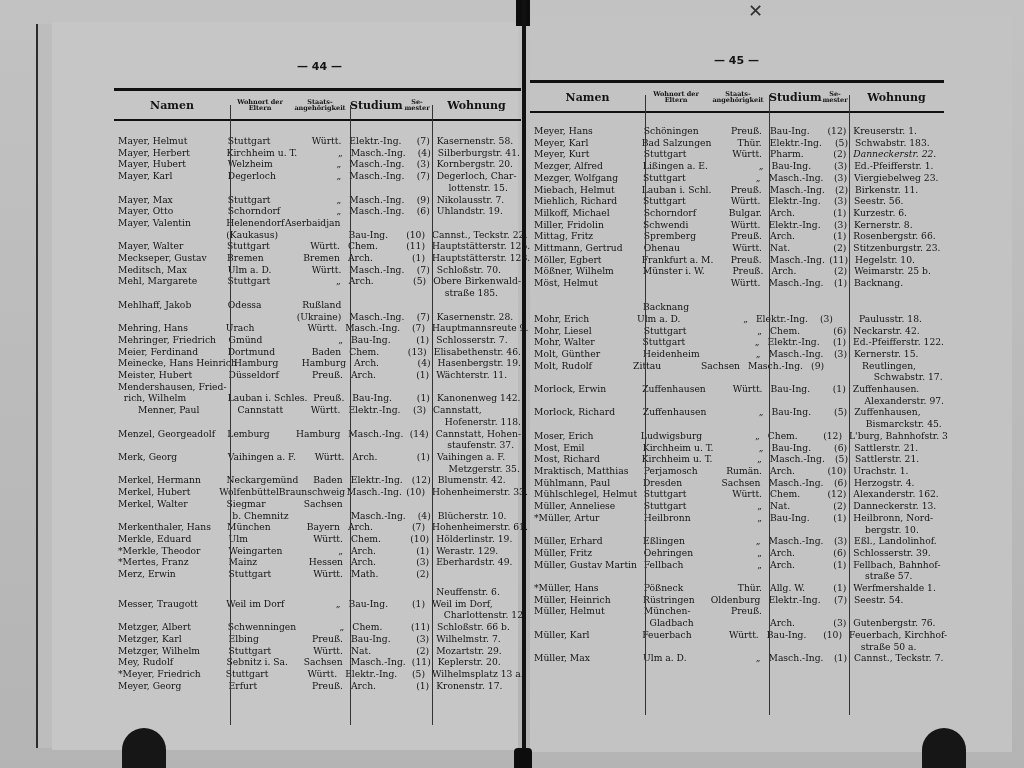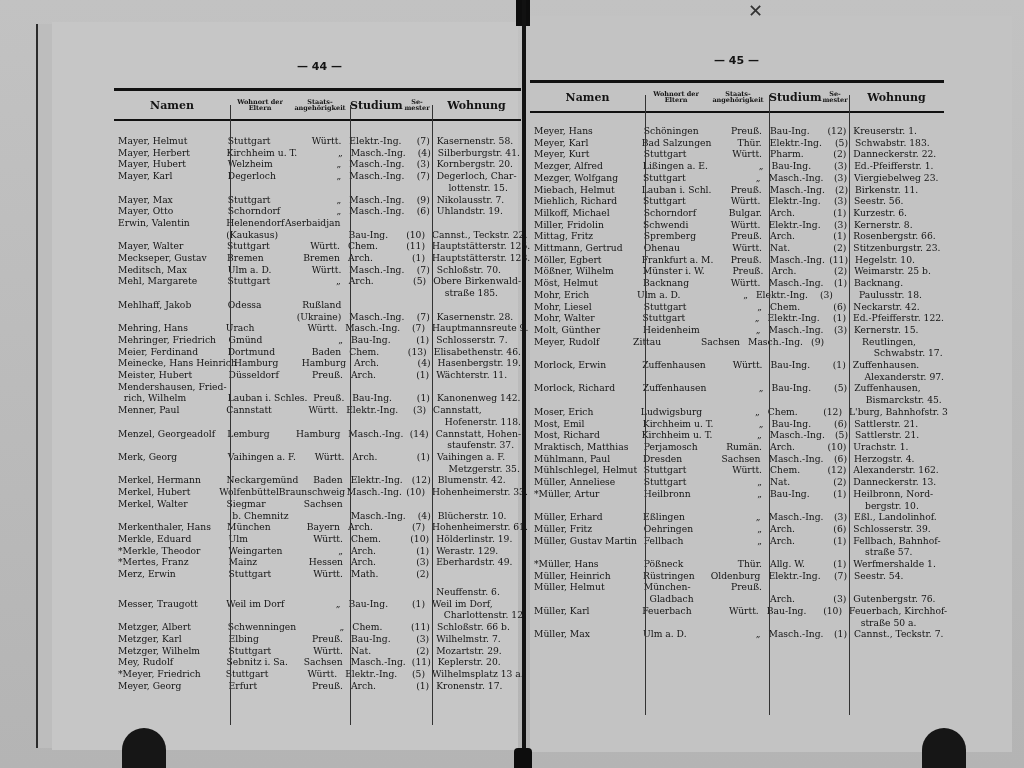--- a/index.html
+++ b/index.html
@@ -127,21 +127,21 @@
       </div>
       <div class="row">
         <div class="c-name" style="width: 116px; white-space: pre;">Mayer, Otto</div>
         <div class="c-city" style="width: 60px; white-space: pre;">Schorndorf</div>
         <div class="c-state" style="width: 60px; white-space: pre;">„</div>
         <div class="c-study" style="width: 52px; white-space: pre;">Masch.-Ing.</div>
         <div class="c-sem" style="width: 30px; white-space: pre;">(6)</div>
         <div class="c-addr" style="width: 89px; white-space: pre;">Uhlandstr. 19.</div>
       </div>
       <div class="row">
-        <div class="c-name" style="width: 116px; white-space: pre;">Erwin, Valentin</div>
+        <div class="c-name" style="width: 116px; white-space: pre;">Mayer, Valentin</div>
         <div class="c-city" style="width: 60px; white-space: pre;">Helenendorf
 (Kaukasus)</div>
         <div class="c-state" style="width: 60px; white-space: pre;">Aserbaidjan</div>
         <div class="c-study" style="width: 52px; white-space: pre;">
 Bau-Ing.</div>
         <div class="c-sem" style="width: 30px; white-space: pre;">
 (10)</div>
         <div class="c-addr" style="width: 89px; white-space: pre;">
 Cannst., Teckstr. 22.</div>
       </div>
@@ -238,21 +238,21 @@
         <div class="c-state" style="width: 60px; white-space: pre;">
 Preuß.</div>
         <div class="c-study" style="width: 52px; white-space: pre;">
 Bau-Ing.</div>
         <div class="c-sem" style="width: 30px; white-space: pre;">
 (1)</div>
         <div class="c-addr" style="width: 89px; white-space: pre;">
 Kanonenweg 142.</div>
       </div>
       <div class="row">
-        <div class="c-name" style="width: 116px; white-space: pre;">Menner, Paul</div>
+        <div class="c-name" style="width: 116px; white-space: pre; margin-left: 20px;">Menner, Paul</div>
         <div class="c-city" style="width: 60px; white-space: pre;">Cannstatt</div>
         <div class="c-state" style="width: 60px; white-space: pre;">Württ.</div>
         <div class="c-study" style="width: 52px; white-space: pre;">Elektr.-Ing.</div>
         <div class="c-sem" style="width: 30px; white-space: pre;">(3)</div>
         <div class="c-addr" style="width: 89px; white-space: pre;">Cannstatt,
     Hofenerstr. 118.</div>
       </div>
       <div class="row">
         <div class="c-name" style="width: 116px; white-space: pre;">Menzel, Georgeadolf</div>
         <div class="c-city" style="width: 60px; white-space: pre;">Lemburg</div>
@@ -429,21 +429,21 @@
         <div class="c-study" style="width: 52px; white-space: pre;">Elektr.-Ing.</div>
         <div class="c-sem" style="width: 28px; white-space: pre;">(5)</div>
         <div class="c-addr" style="width: 95px; white-space: pre;">Schwabstr. 183.</div>
       </div>
       <div class="row">
         <div class="c-name" style="width: 115px; white-space: pre;">Meyer, Kurt</div>
         <div class="c-city" style="width: 62px; white-space: pre;">Stuttgart</div>
         <div class="c-state" style="width: 62px; white-space: pre;">Württ.</div>
         <div class="c-study" style="width: 52px; white-space: pre;">Pharm.</div>
         <div class="c-sem" style="width: 28px; white-space: pre;">(2)</div>
-        <div class="c-addr" style="width: 95px; white-space: pre;">Danneckerstr. 22.</div>
+        <div class="c-addr" style="width: 95px; white-space: pre; font-style: italic;">Danneckerstr. 22.</div>
       </div>
       <div class="row">
         <div class="c-name" style="width: 115px; white-space: pre;">Mezger, Alfred</div>
         <div class="c-city" style="width: 62px; white-space: pre;">Lißingen a. E.</div>
         <div class="c-state" style="width: 62px; white-space: pre;">„</div>
         <div class="c-study" style="width: 52px; white-space: pre;">Bau-Ing.</div>
         <div class="c-sem" style="width: 28px; white-space: pre;">(3)</div>
         <div class="c-addr" style="width: 95px; white-space: pre;">Ed.-Pfeifferstr. 1.</div>
       </div>
       <div class="row">
@@ -513,21 +513,21 @@
       <div class="row">
         <div class="c-name" style="width: 115px; white-space: pre;">Mößner, Wilhelm</div>
         <div class="c-city" style="width: 62px; white-space: pre;">Münster i. W.</div>
         <div class="c-state" style="width: 62px; white-space: pre;">Preuß.</div>
         <div class="c-study" style="width: 52px; white-space: pre;">Arch.</div>
         <div class="c-sem" style="width: 28px; white-space: pre;">(2)</div>
         <div class="c-addr" style="width: 95px; white-space: pre;">Weimarstr. 25 b.</div>
       </div>
       <div class="row">
         <div class="c-name" style="width: 115px; white-space: pre;">Möst, Helmut</div>
-        <div class="c-city" style="width: 62px; white-space: pre;">Backnang</div>
+        <div class="c-city" style="width: 62px; white-space: pre; margin-top: 24px;">Backnang</div>
         <div class="c-state" style="width: 62px; white-space: pre;">Württ.</div>
         <div class="c-study" style="width: 52px; white-space: pre;">Masch.-Ing.</div>
         <div class="c-sem" style="width: 28px; white-space: pre;">(1)</div>
         <div class="c-addr" style="width: 95px; white-space: pre;">Backnang.</div>
       </div>
       <div class="row">
         <div class="c-name" style="width: 115px; white-space: pre;">Mohr, Erich</div>
         <div class="c-city" style="width: 62px; white-space: pre;">Ulm a. D.</div>
         <div class="c-state" style="width: 62px; white-space: pre;">„</div>
         <div class="c-study" style="width: 52px; white-space: pre;">Elektr.-Ing.</div>
@@ -552,21 +552,21 @@
       </div>
       <div class="row">
         <div class="c-name" style="width: 115px; white-space: pre;">Molt, Günther</div>
         <div class="c-city" style="width: 62px; white-space: pre;">Heidenheim</div>
         <div class="c-state" style="width: 62px; white-space: pre;">„</div>
         <div class="c-study" style="width: 52px; white-space: pre;">Masch.-Ing.</div>
         <div class="c-sem" style="width: 28px; white-space: pre;">(3)</div>
         <div class="c-addr" style="width: 95px; white-space: pre;">Kernerstr. 15.</div>
       </div>
       <div class="row">
-        <div class="c-name" style="width: 115px; white-space: pre;">Meyer, Rudolf</div>
+        <div class="c-name" style="width: 115px; white-space: pre;">Molt, Rudolf</div>
         <div class="c-city" style="width: 62px; white-space: pre;">Zittau</div>
         <div class="c-state" style="width: 62px; white-space: pre;">Sachsen</div>
         <div class="c-study" style="width: 52px; white-space: pre;">Masch.-Ing.</div>
         <div class="c-sem" style="width: 28px; white-space: pre;">(9)</div>
         <div class="c-addr" style="width: 95px; white-space: pre; margin-left: 31px;">Reutlingen,
     Schwabstr. 17.</div>
       </div>
       <div class="row">
         <div class="c-name" style="width: 115px; white-space: pre;">Morlock, Erwin</div>
         <div class="c-city" style="width: 62px; white-space: pre;">Zuffenhausen</div>

